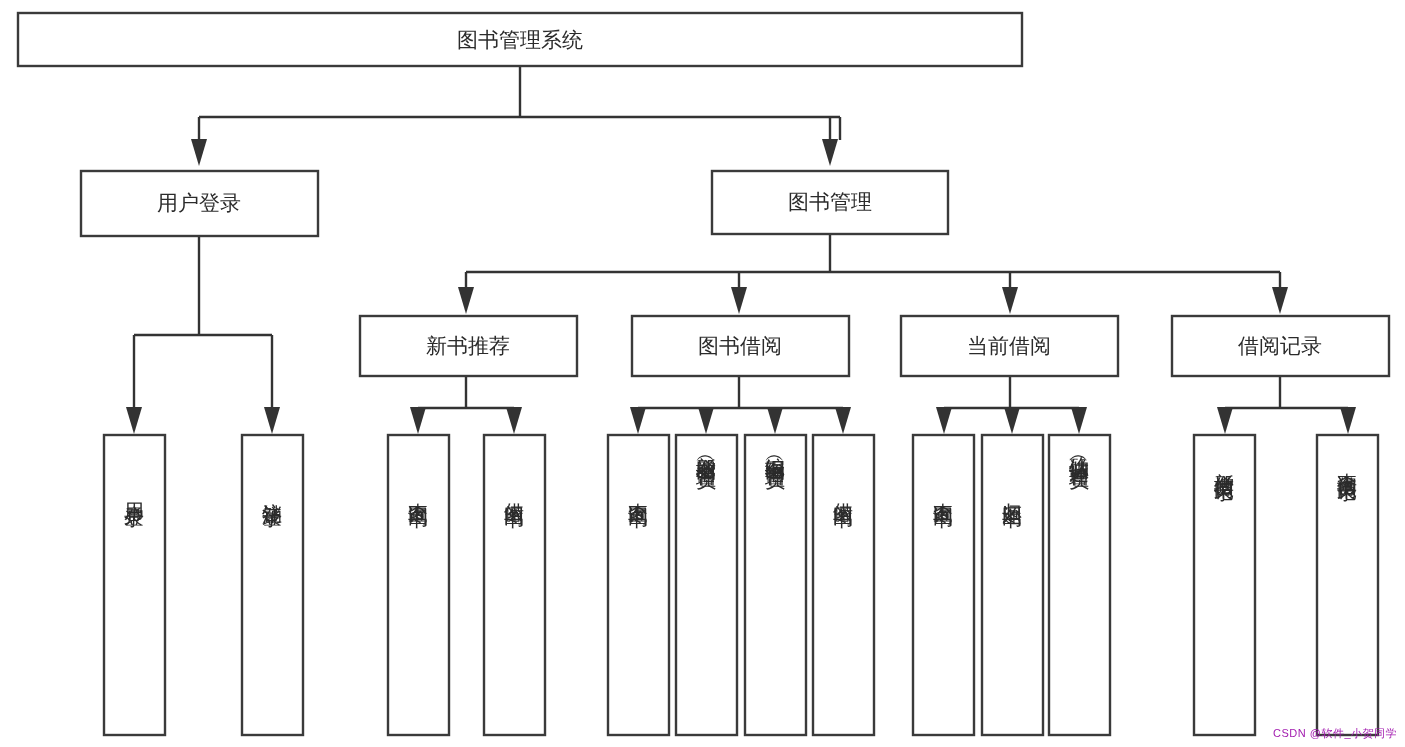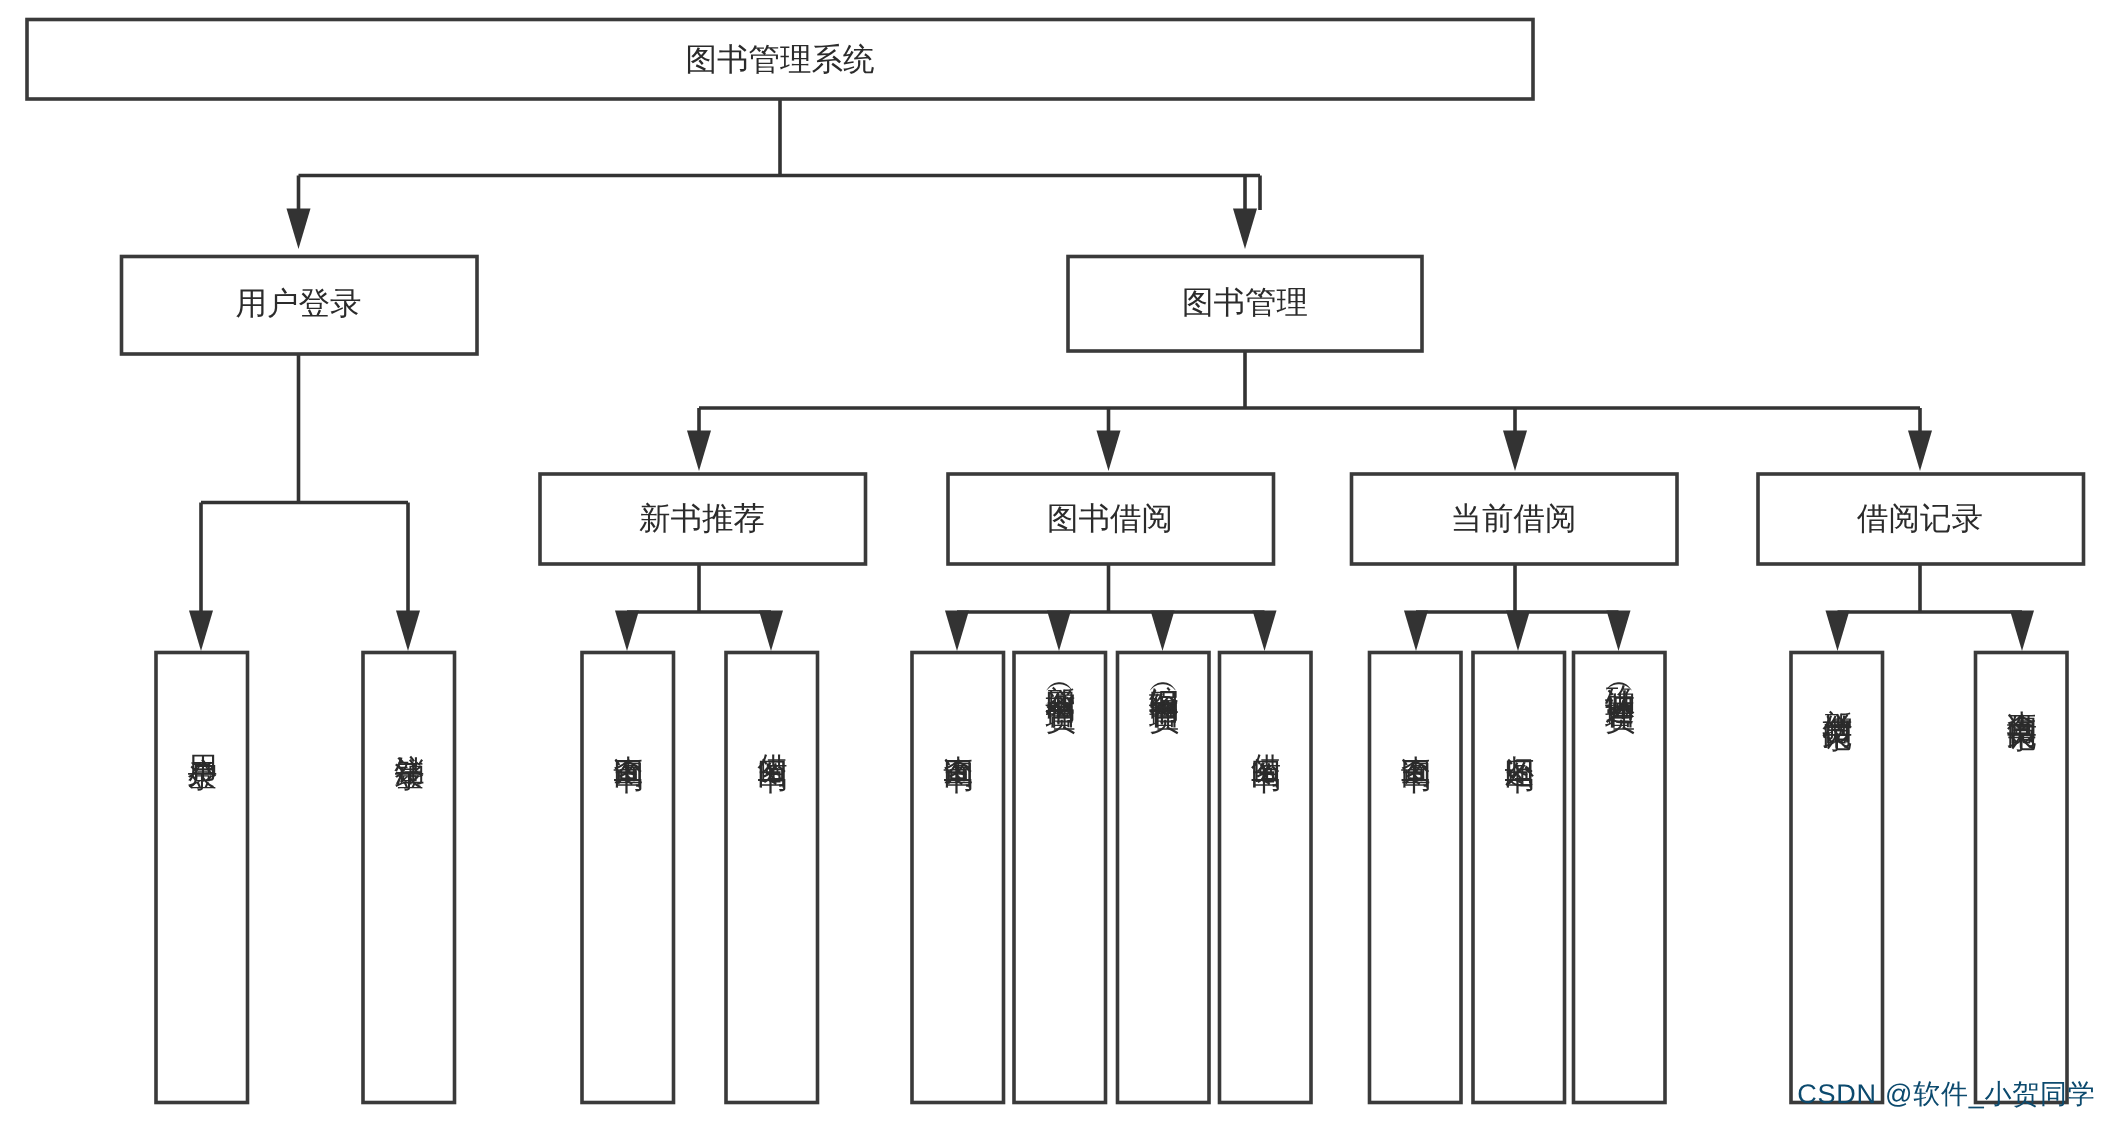--- a/index.html
+++ b/index.html
@@ -65,22 +65,22 @@
     display: flex;
     align-items: flex-start;
     justify-content: center;
     pointer-events: none;
   }
   .watermark {
     position: absolute;
     right: 8px;
     bottom: 6px;
     font-family: "Liberation Sans", "DejaVu Sans", sans-serif;
-    font-size: 18px;
-    color: #0c4a6e;
+    font-size: 11px;
+    color: #a21caf;
     letter-spacing: 0.5px;
     white-space: nowrap;
   }
 </style>
 </head>
 <body>
 
 <div id="diagram-root">
 
   <svg class="flow" viewBox="0 0 1405 747" xmlns="http://www.w3.org/2000/svg">

